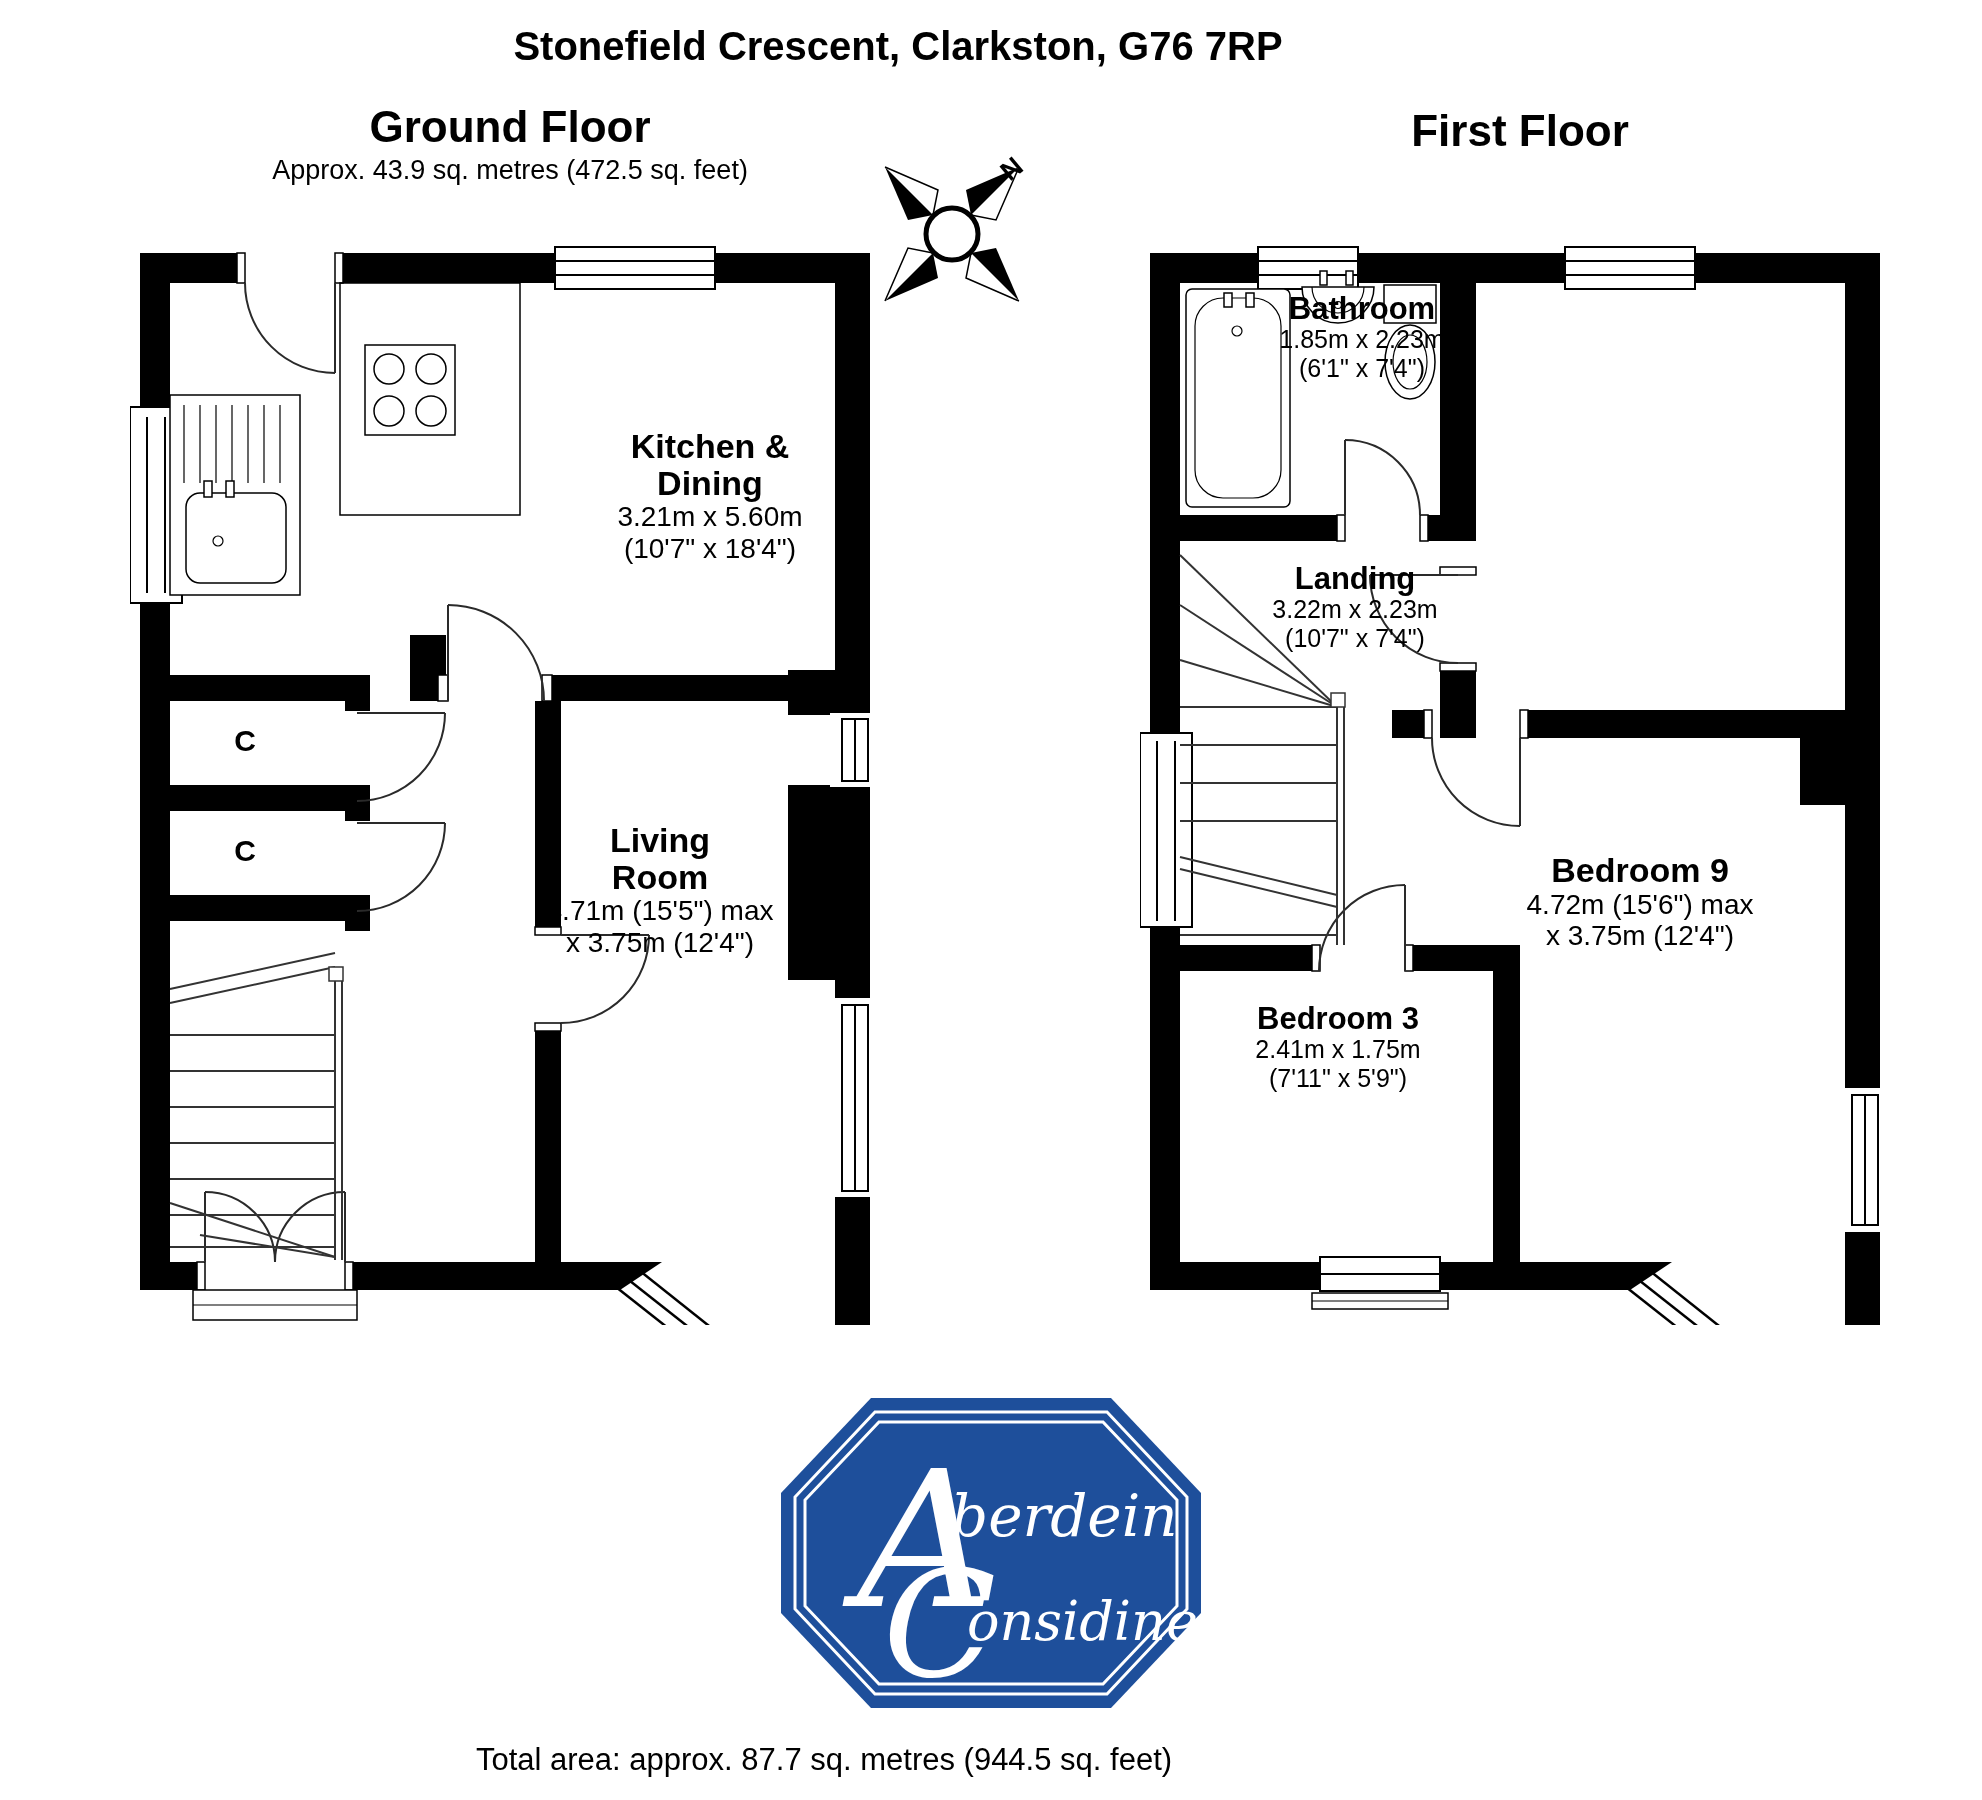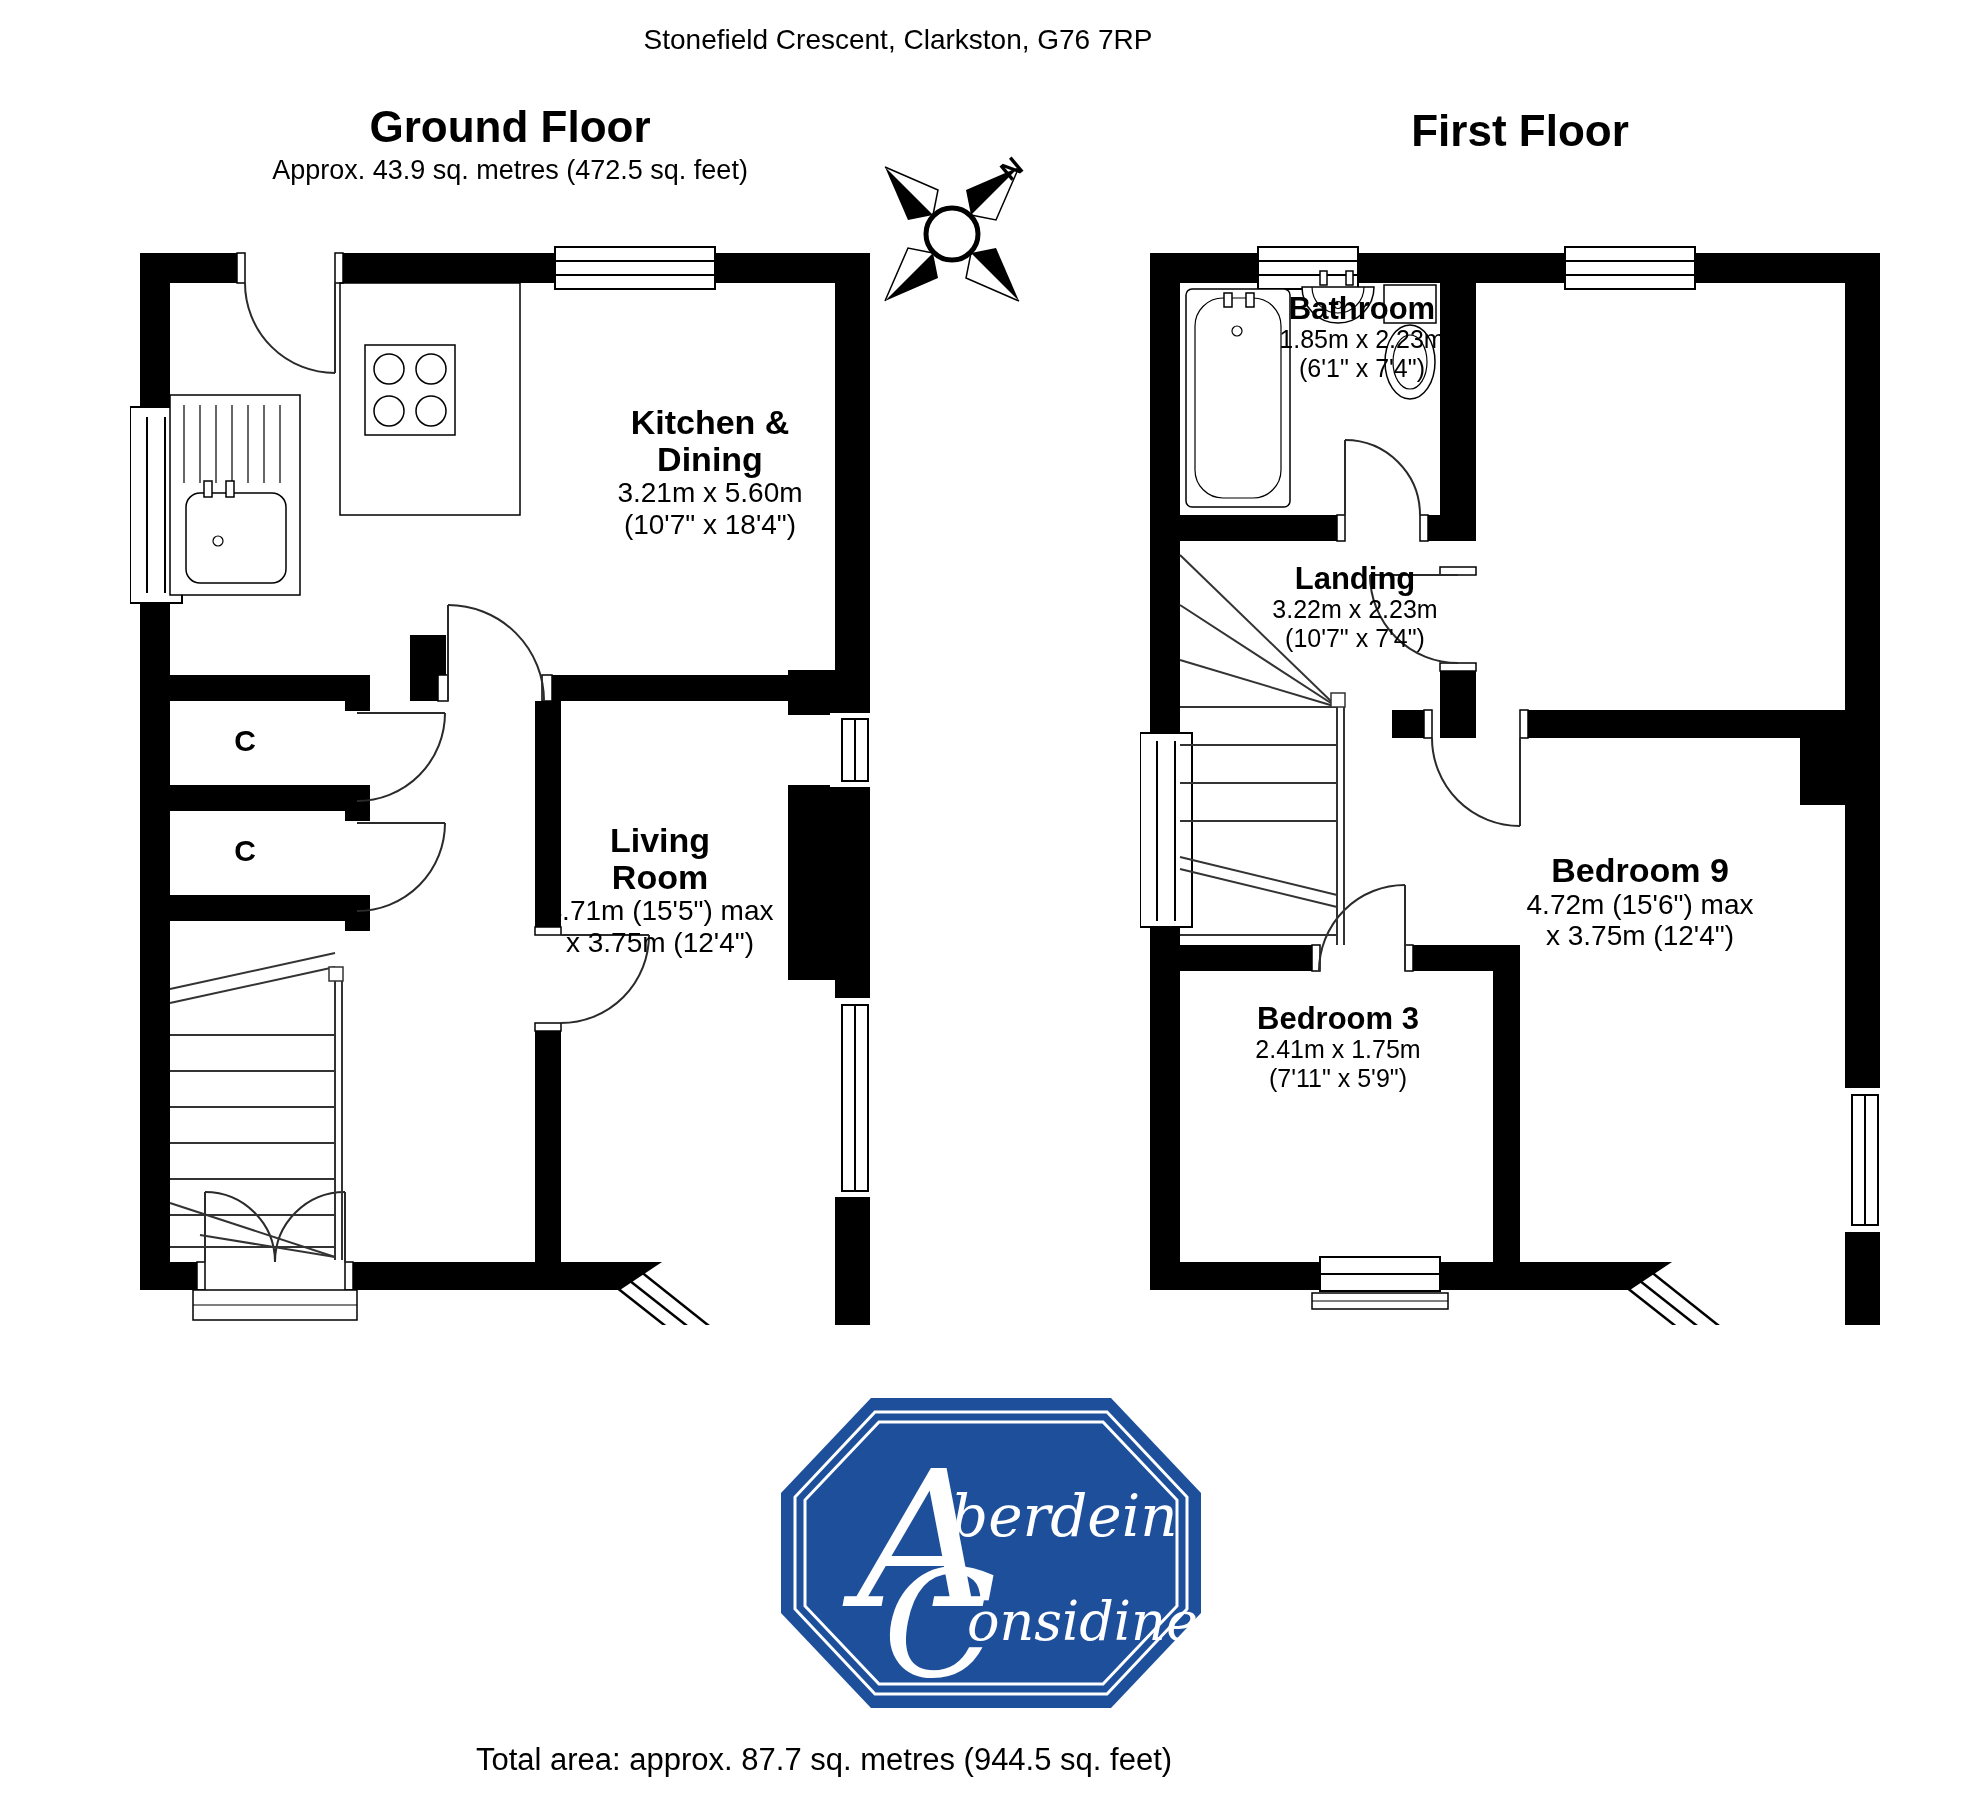--- a/index.html
+++ b/index.html
@@ -1,20 +1,20 @@
 <!DOCTYPE html>
 <html><head>
 <meta charset="utf-8">
 <style>
   html,body{margin:0;padding:0;background:#ffffff;}
   #canvas{position:relative;width:1982px;height:1800px;background:#fff;overflow:hidden;
           font-family:"Liberation Sans","DejaVu Sans",sans-serif;color:#000;}
   .abs{position:absolute;}
   .center{text-align:center;}
-  #page-title{left:0;top:24px;width:1796px;font-size:28px;font-weight:normal;}
+  #page-title{left:0;top:24px;width:1796px;font-size:40px;font-weight:bold;}
   .floor-header{width:760px;}
   .floor-name{font-size:44px;font-weight:bold;line-height:1.1;}
   .floor-area{font-size:27px;margin-top:4px;}
   .room-label{line-height:1.13;}
   .room-name{font-weight:bold;font-size:34px;line-height:1.08;}
   .room-name-sm{font-weight:bold;font-size:31px;line-height:1.08;}
   .room-dims{font-size:28px;}
   .room-dims-sm{font-size:25px;}
   .closet-label{font-weight:bold;font-size:30px;}
   #footer-total{left:0;top:1742px;width:1648px;font-size:31px;}
@@ -291,21 +291,21 @@
       <line x1="505" y1="1022" x2="608" y2="1104"></line>
       <line x1="495" y1="1032" x2="599" y2="1114"></line>
       <line x1="486" y1="1042" x2="590" y2="1124"></line>
       <line x1="600" y1="1100" x2="705" y2="1100"></line>
       <line x1="600" y1="1110" x2="705" y2="1110"></line>
       <line x1="600" y1="1120" x2="705" y2="1120"></line>
       <line x1="590" y1="1124" x2="600" y2="1120"></line>
     </g>
   </svg>
 
-  <div class="abs center room-label" style="left:520px;top:404px;width:380px;">
+  <div class="abs center room-label" style="left:520px;top:428px;width:380px;">
     <div class="room-name">Kitchen &amp;</div>
     <div class="room-name">Dining</div>
     <div class="room-dims">3.21m x 5.60m</div>
     <div class="room-dims">(10'7" x 18'4")</div>
   </div>
 
   <div class="abs center room-label" style="left:480px;top:822px;width:360px;">
     <div class="room-name">Living</div>
     <div class="room-name">Room</div>
     <div class="room-dims">4.71m (15'5") max</div>

